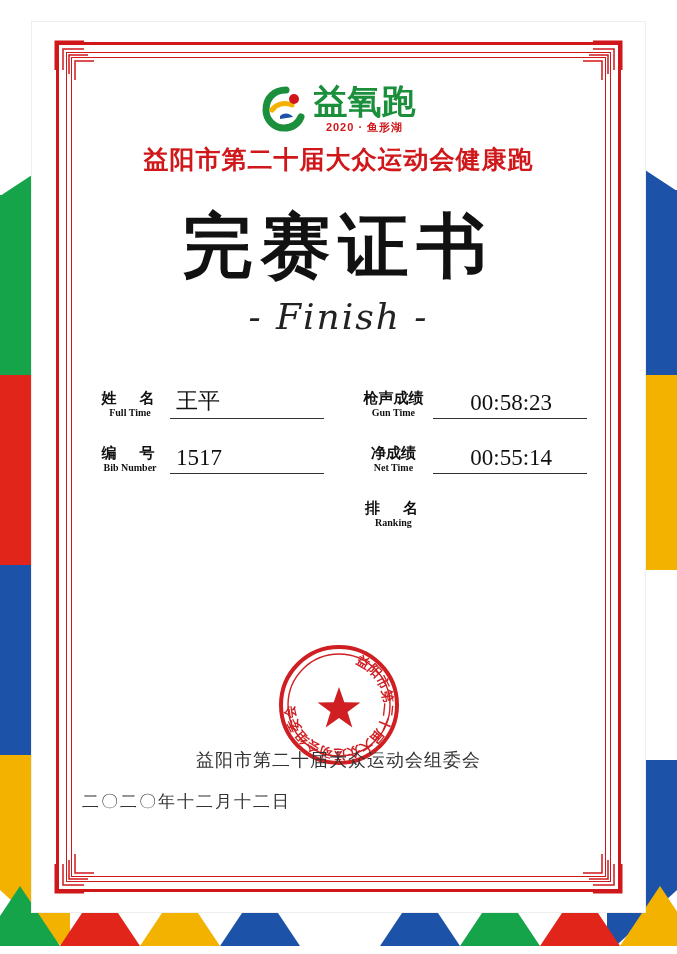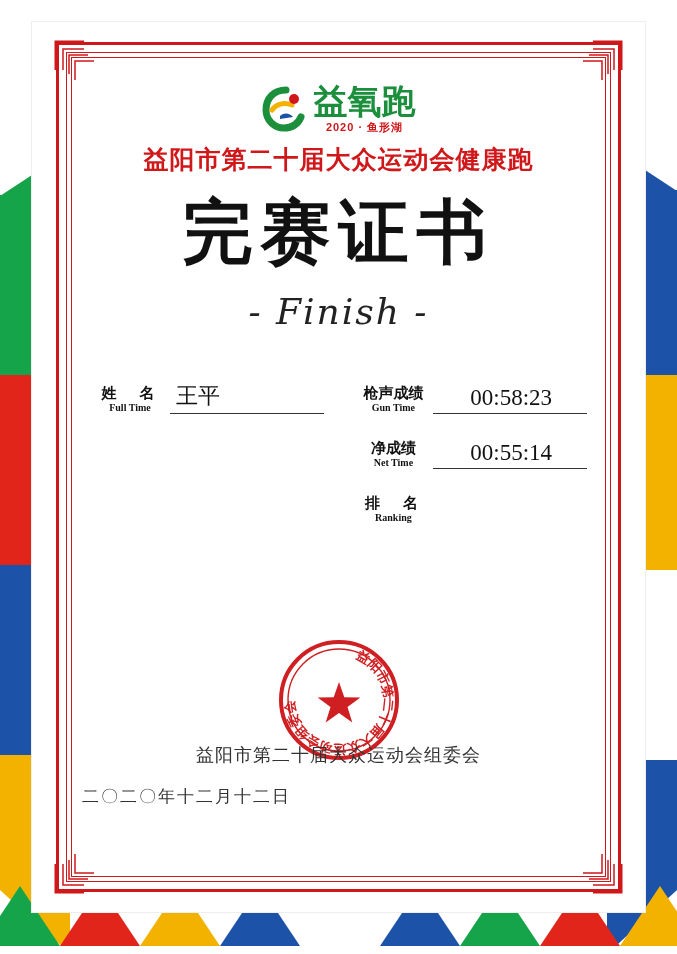--- a/index.html
+++ b/index.html
@@ -211,32 +211,32 @@
     text-align: center;
     font-family: "DejaVu Sans", sans-serif;
     font-size: 25px;
     font-weight: bold;
     color: #d0171a;
     letter-spacing: 1px;
   }
 
   
   .big-title {
-    margin-top: 20px;
+    margin-top: 34px;
     text-align: center;
     font-family: "DejaVu Sans", sans-serif;
     font-size: 70px;
     font-weight: bold;
     color: #111111;
     letter-spacing: 8px;
     line-height: 1.05;
   }
 
   .finish-line {
-    margin-top: 21px;
+    margin-top: 12px;
     text-align: center;
     font-family: "DejaVu Serif", serif;
     font-style: italic;
     font-size: 36px;
     color: #222222;
     letter-spacing: 2px;
   }
 
   
   .fields {
@@ -423,20 +423,27 @@
         <div class="field-col">
 
           <div class="field-row">
             <div class="field-label">
               <div class="label-cn">姓　名</div>
               <div class="label-en">Full Time</div>
             </div>
             <div class="field-value cn">王平</div>
           </div>
 
+          <div class="field-row">
+            <div class="field-label">
+              <div class="label-cn">编　号</div>
+              <div class="label-en">Bib Number</div>
+            </div>
+            <div class="field-value">1517</div>
+          </div>
 
 
         </div>
 
         <div class="field-col">
 
           <div class="field-row">
             <div class="field-label">
               <div class="label-cn" style="letter-spacing:0px;">枪声成绩</div>
               <div class="label-en">Gun Time</div>

